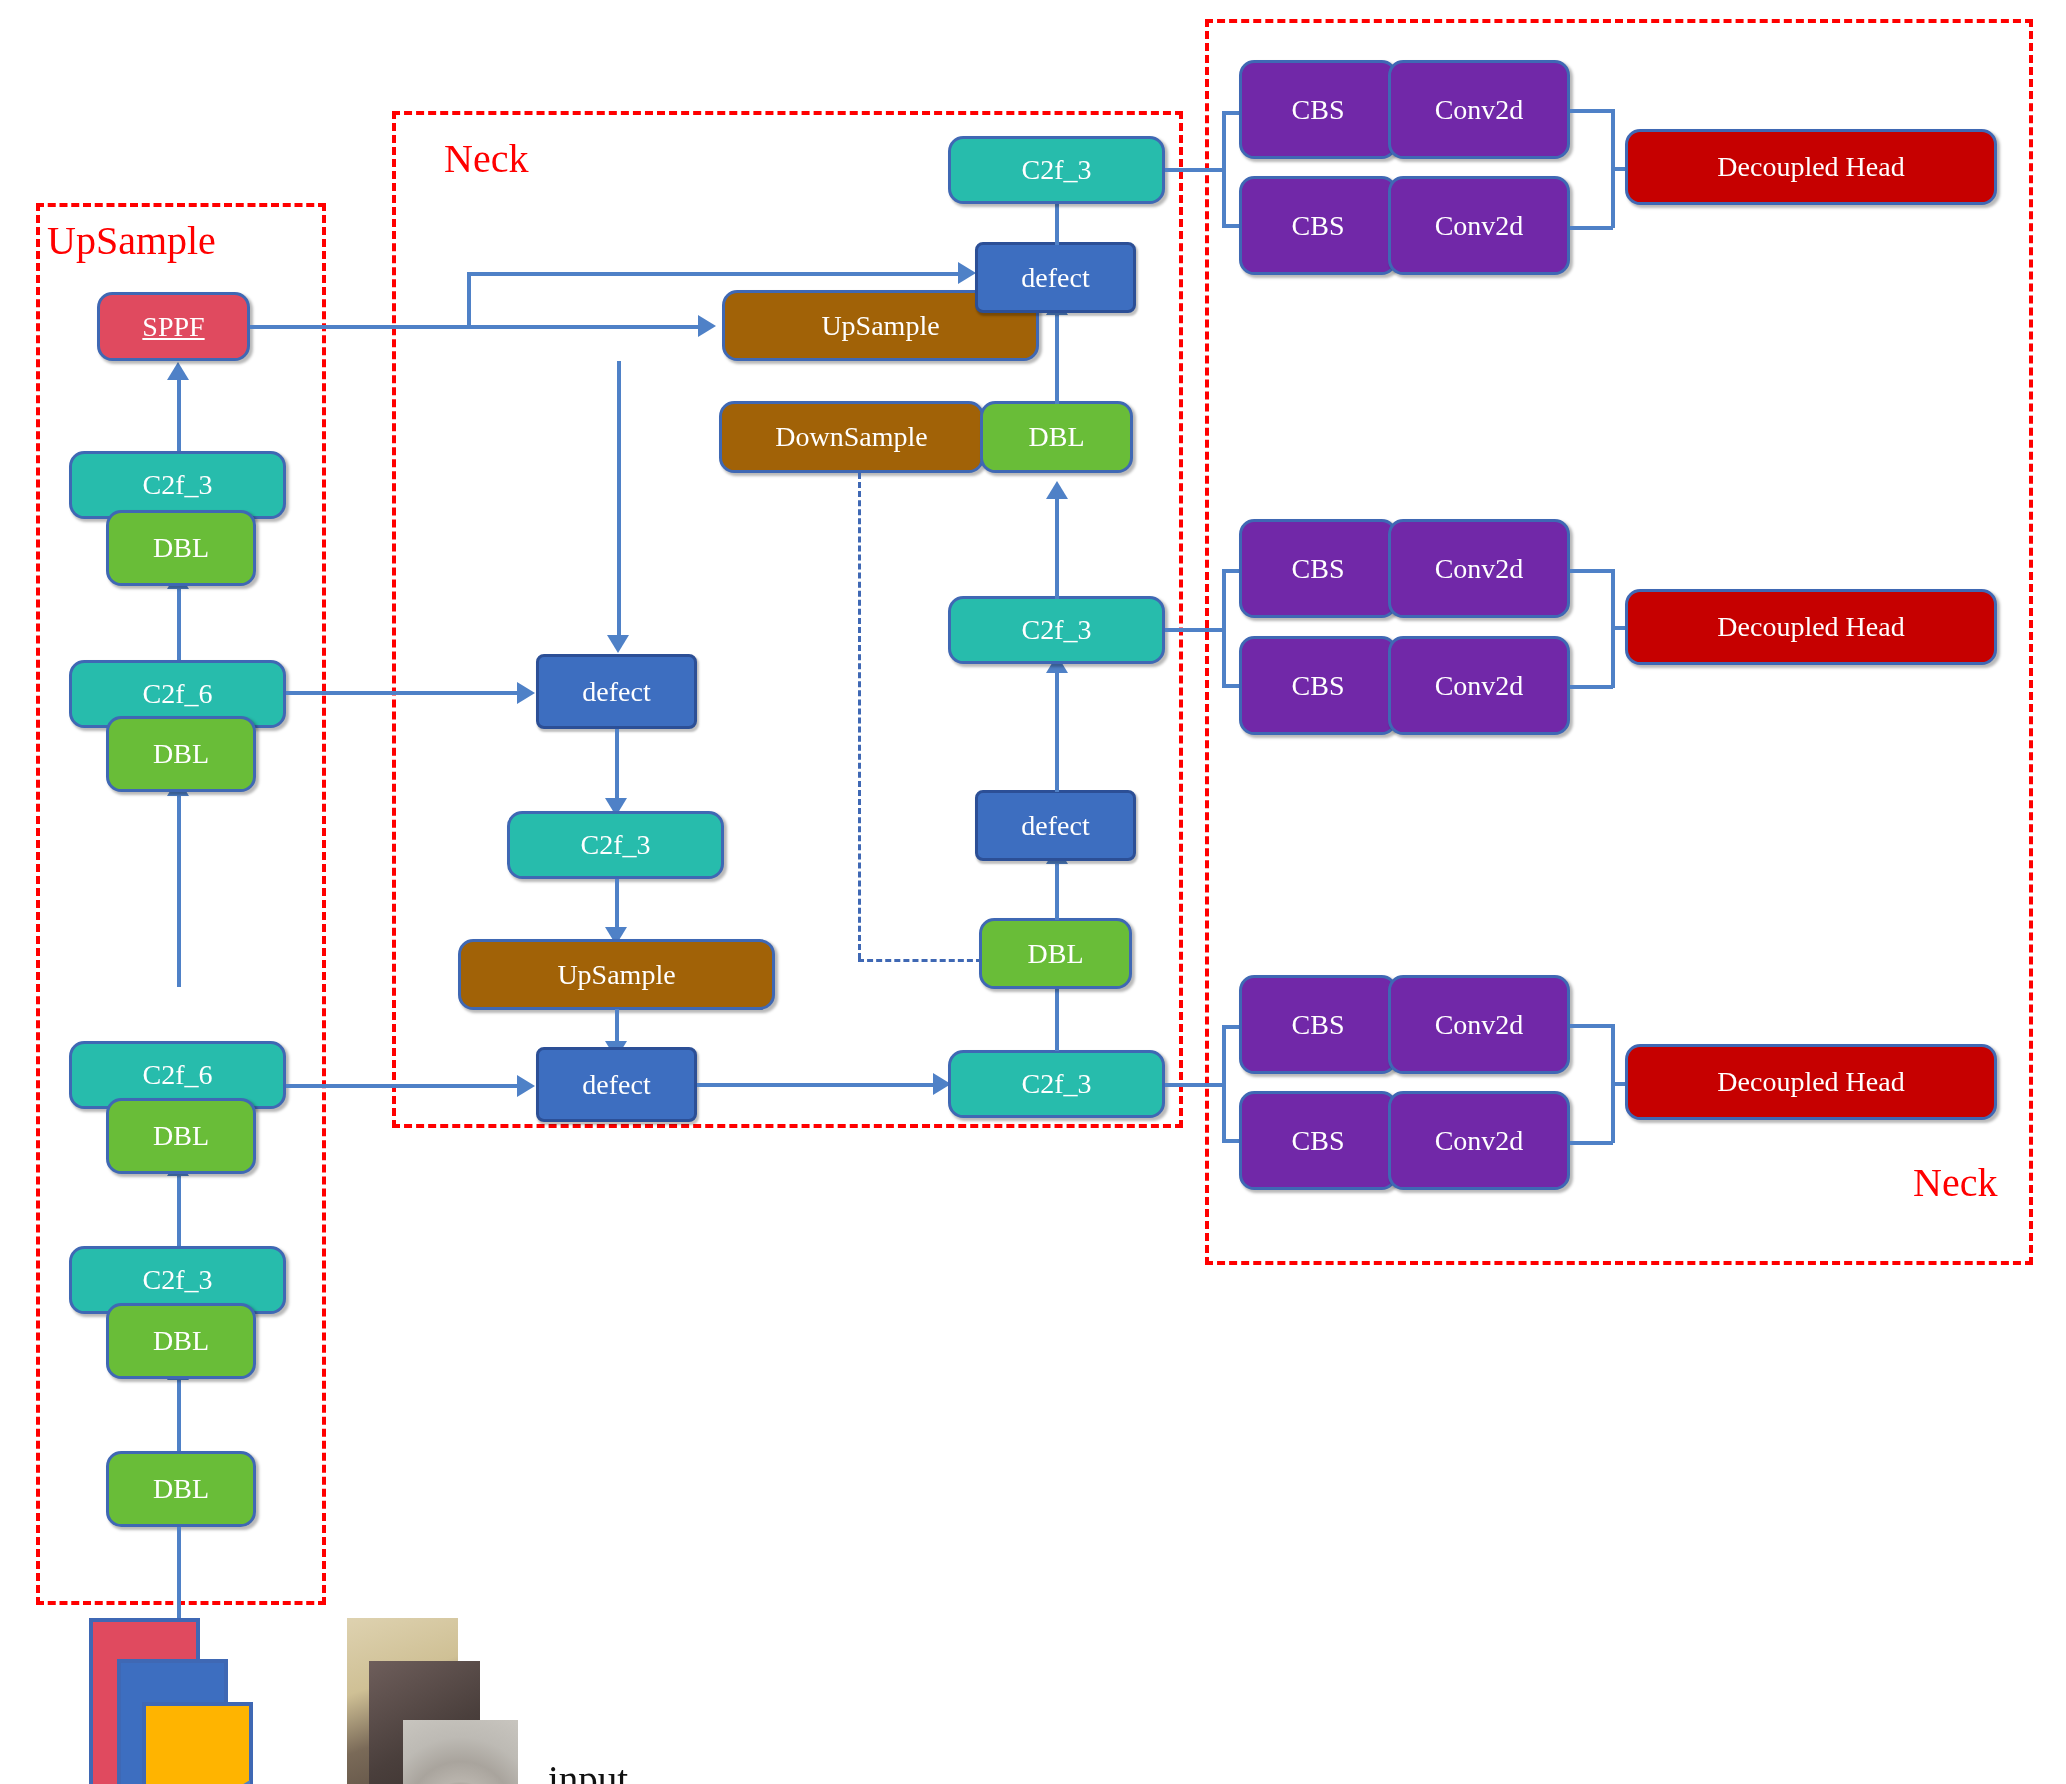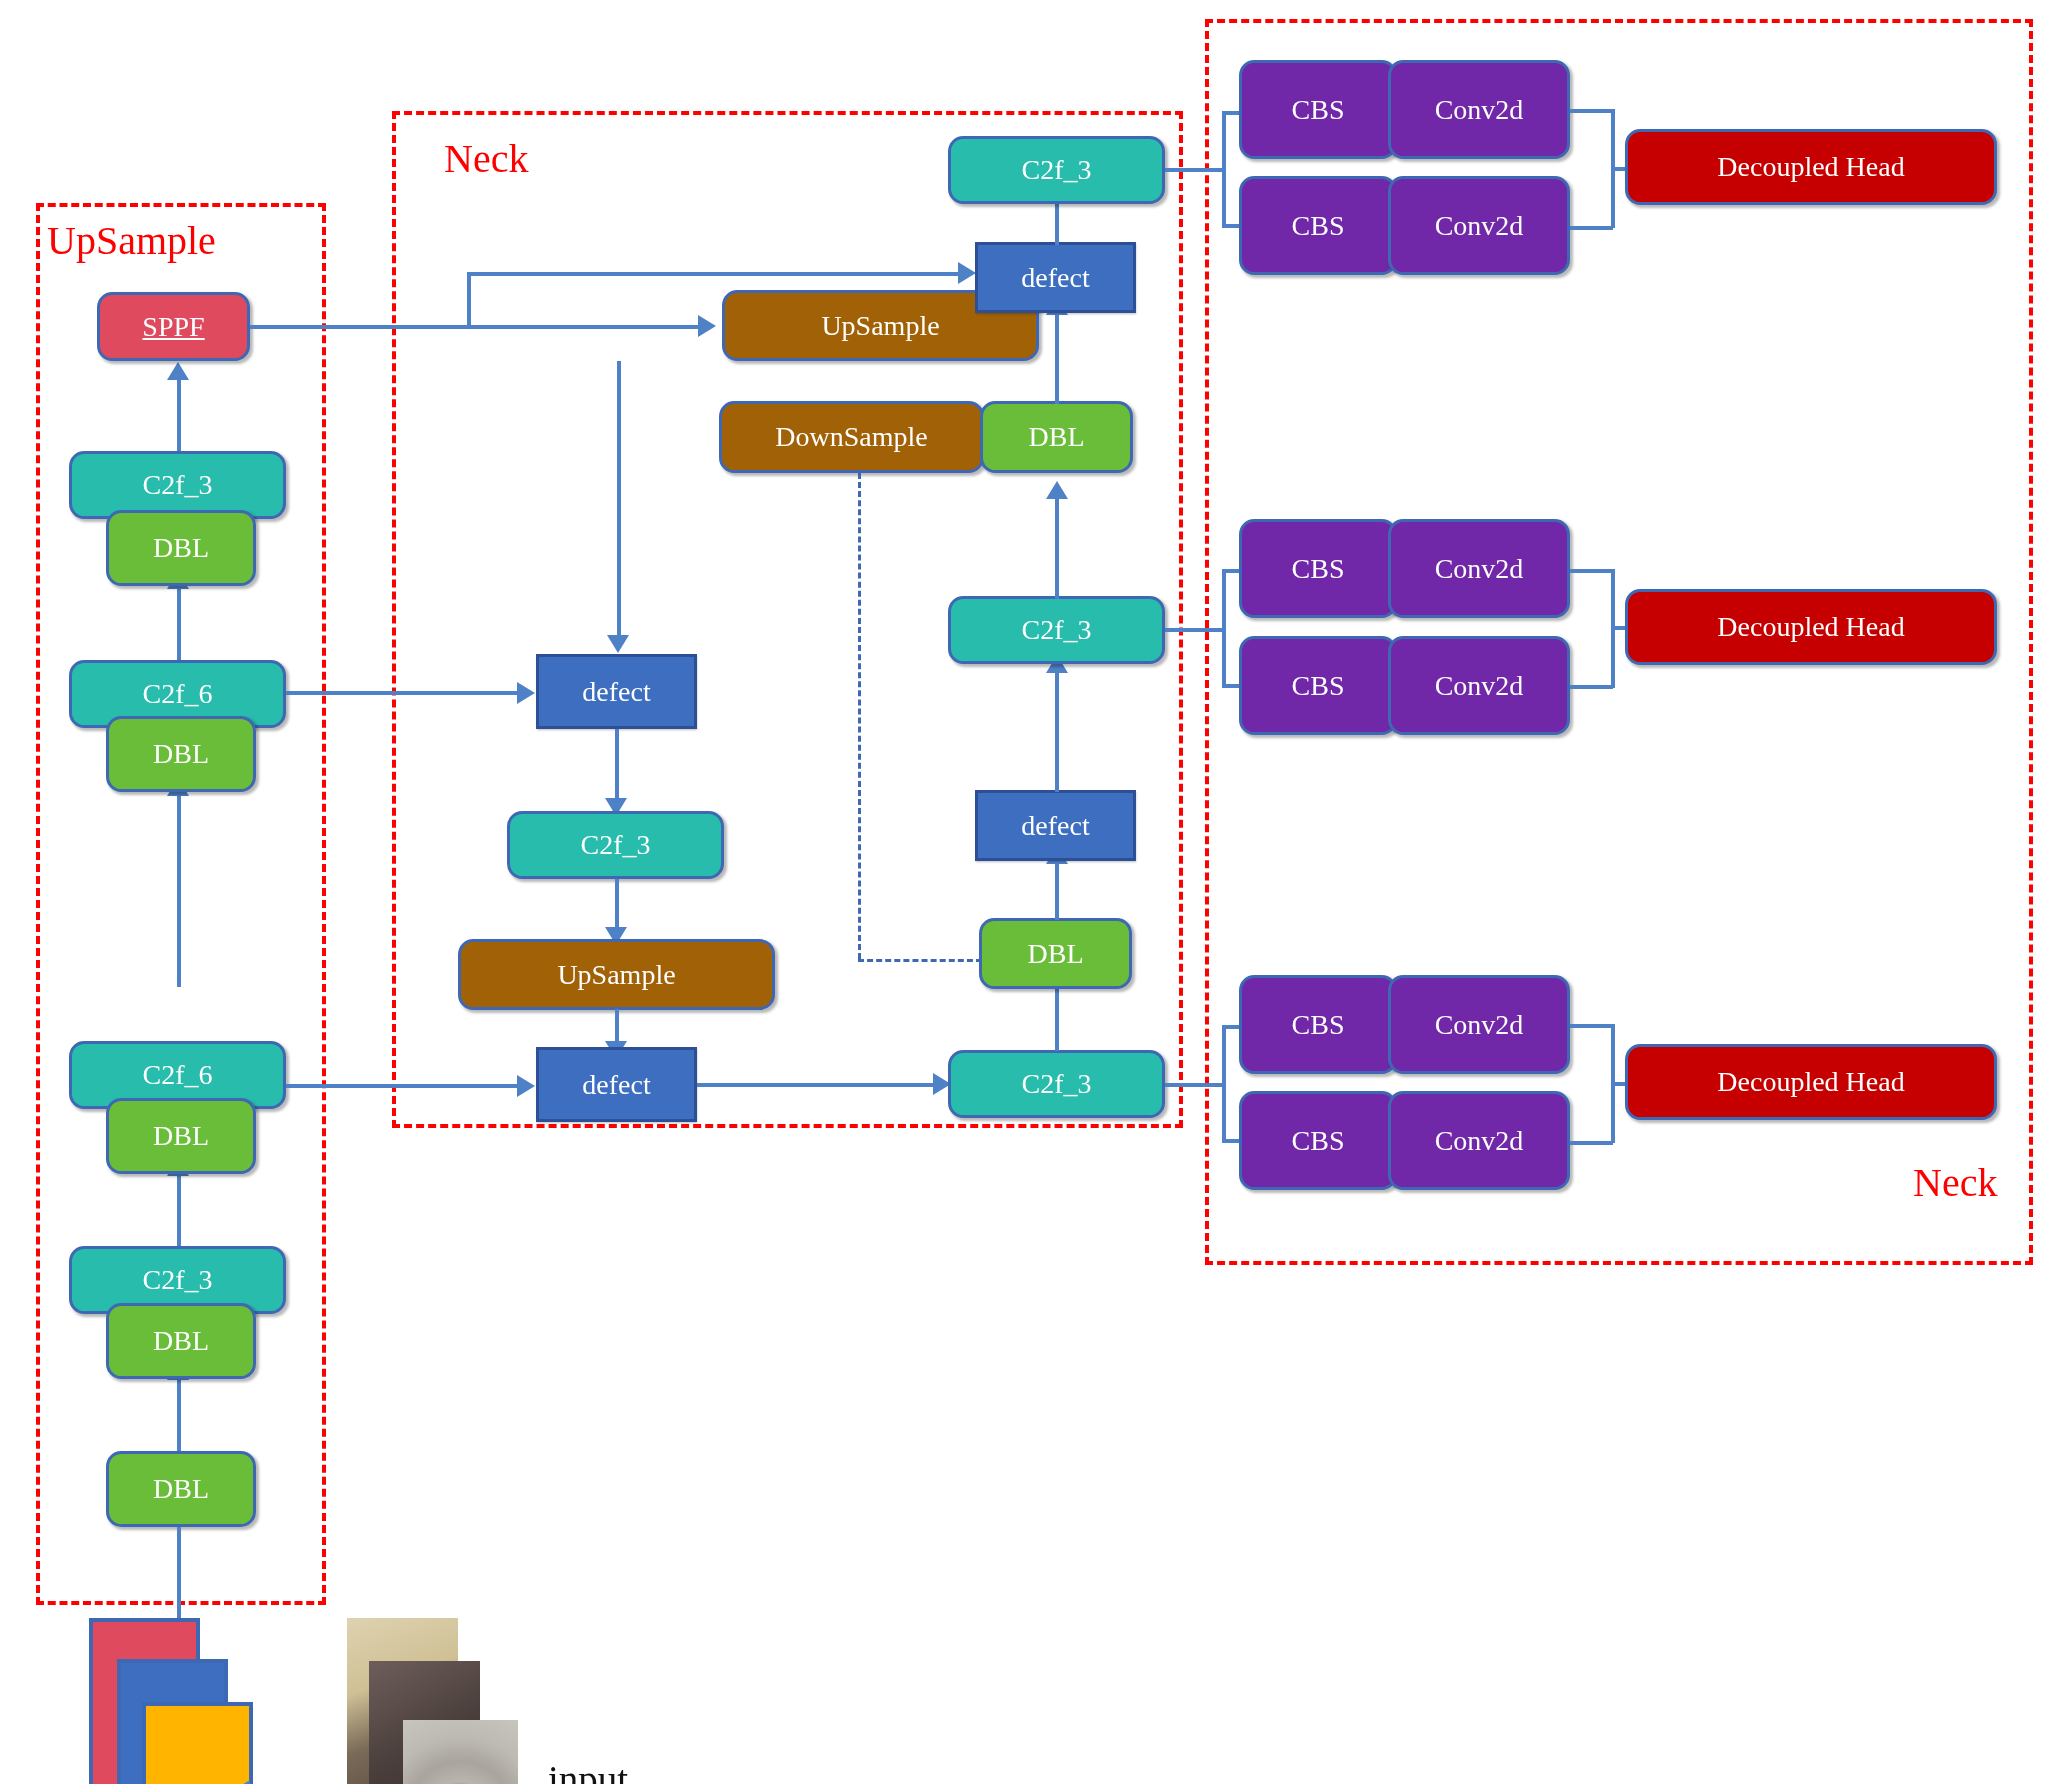--- a/index.html
+++ b/index.html
@@ -17,21 +17,21 @@
         justify-content:center;color:#ffffff;font-size:28px;line-height:1;
         font-family:"Liberation Serif","DejaVu Serif",serif;white-space:nowrap;
         border:3.5px solid #3f68b4;border-radius:15.3px;
         box-shadow:2.1px 2.8px 2.8px rgba(0,0,0,.28);}
   .n-teal   {background:#27bcac;}
   .n-green  {background:#69bd38;}
   .n-red    {background:#e04a5f;text-decoration:underline;}
   .n-gray   {background:#a16207;}
   .n-purple {background:#7128a8;}
   .n-dkred  {background:#c60000;border-color:#3f68b4;}
-  .n-blue   {background:#3d6ec0;border-radius:0;border-width:3.5px;border-color:#2c4f96;
+  .n-blue   {background:#3d6ec0;border-radius:8px;border-width:3.5px;border-color:#2c4f96;
              box-shadow:1.4px 2.1px 2.1px rgba(0,0,0,.25);}
 
   
   .ln{position:absolute;background:#4f81c7;}
   .lnh{height:3.5px;}
   .lnv{width:3.5px;}
   .dash-v{position:absolute;width:0;border-left:3.5px dashed #3f68b4;}
   .dash-h{position:absolute;height:0;border-top:3.5px dashed #3f68b4;}
 
   

